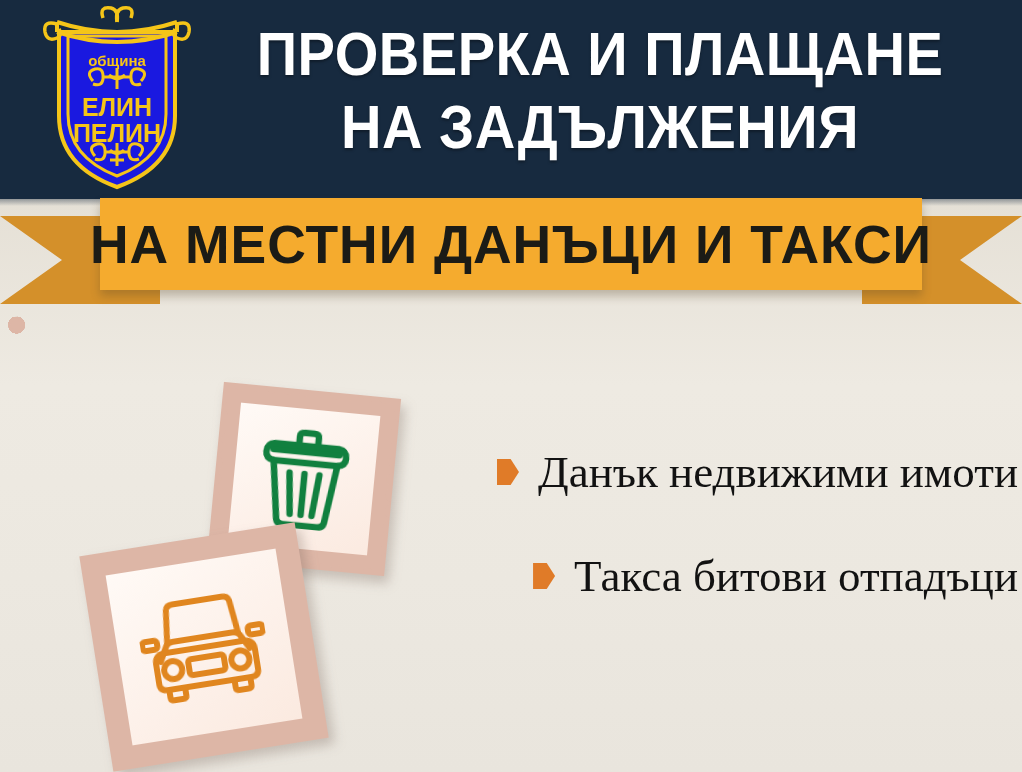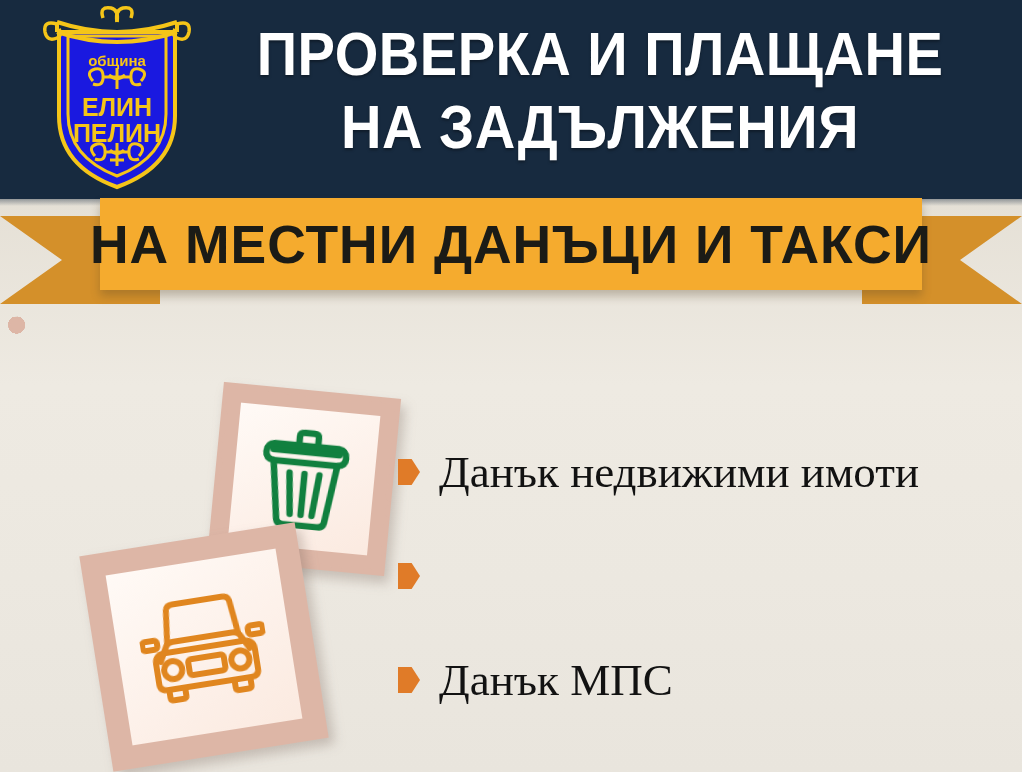--- a/index.html
+++ b/index.html
@@ -172,20 +172,21 @@
     position: absolute;
     left: 398px;
     top: 420px;
     width: 620px;
     z-index: 4;
   }
   .tax-item {
     display: flex;
     align-items: center;
     height: 104px;
+    justify-content: flex-end;
   }
   .bullet {
     flex: 0 0 auto;
     width: 22px;
     height: 26px;
     margin-right: 19px;
     background: #e07b28;
     clip-path: polygon(0 0, 62% 0, 100% 50%, 62% 100%, 0 100%);
   }
   .tax-label {
@@ -477,21 +478,18 @@
 
   <div class="tax-list">
 
     <div class="tax-item">
       <span class="bullet"></span>
       <span class="tax-label">Данък недвижими имоти</span>
     </div>
 
     <div class="tax-item">
       <span class="bullet"></span>
+      <span class="tax-label">Такса битови отпадъци</span>
     </div>
 
-    <div class="tax-item">
-      <span class="bullet"></span>
-      <span class="tax-label">Данък МПС</span>
-    </div>
   </div>
 
 </div>
 
 </body></html>

